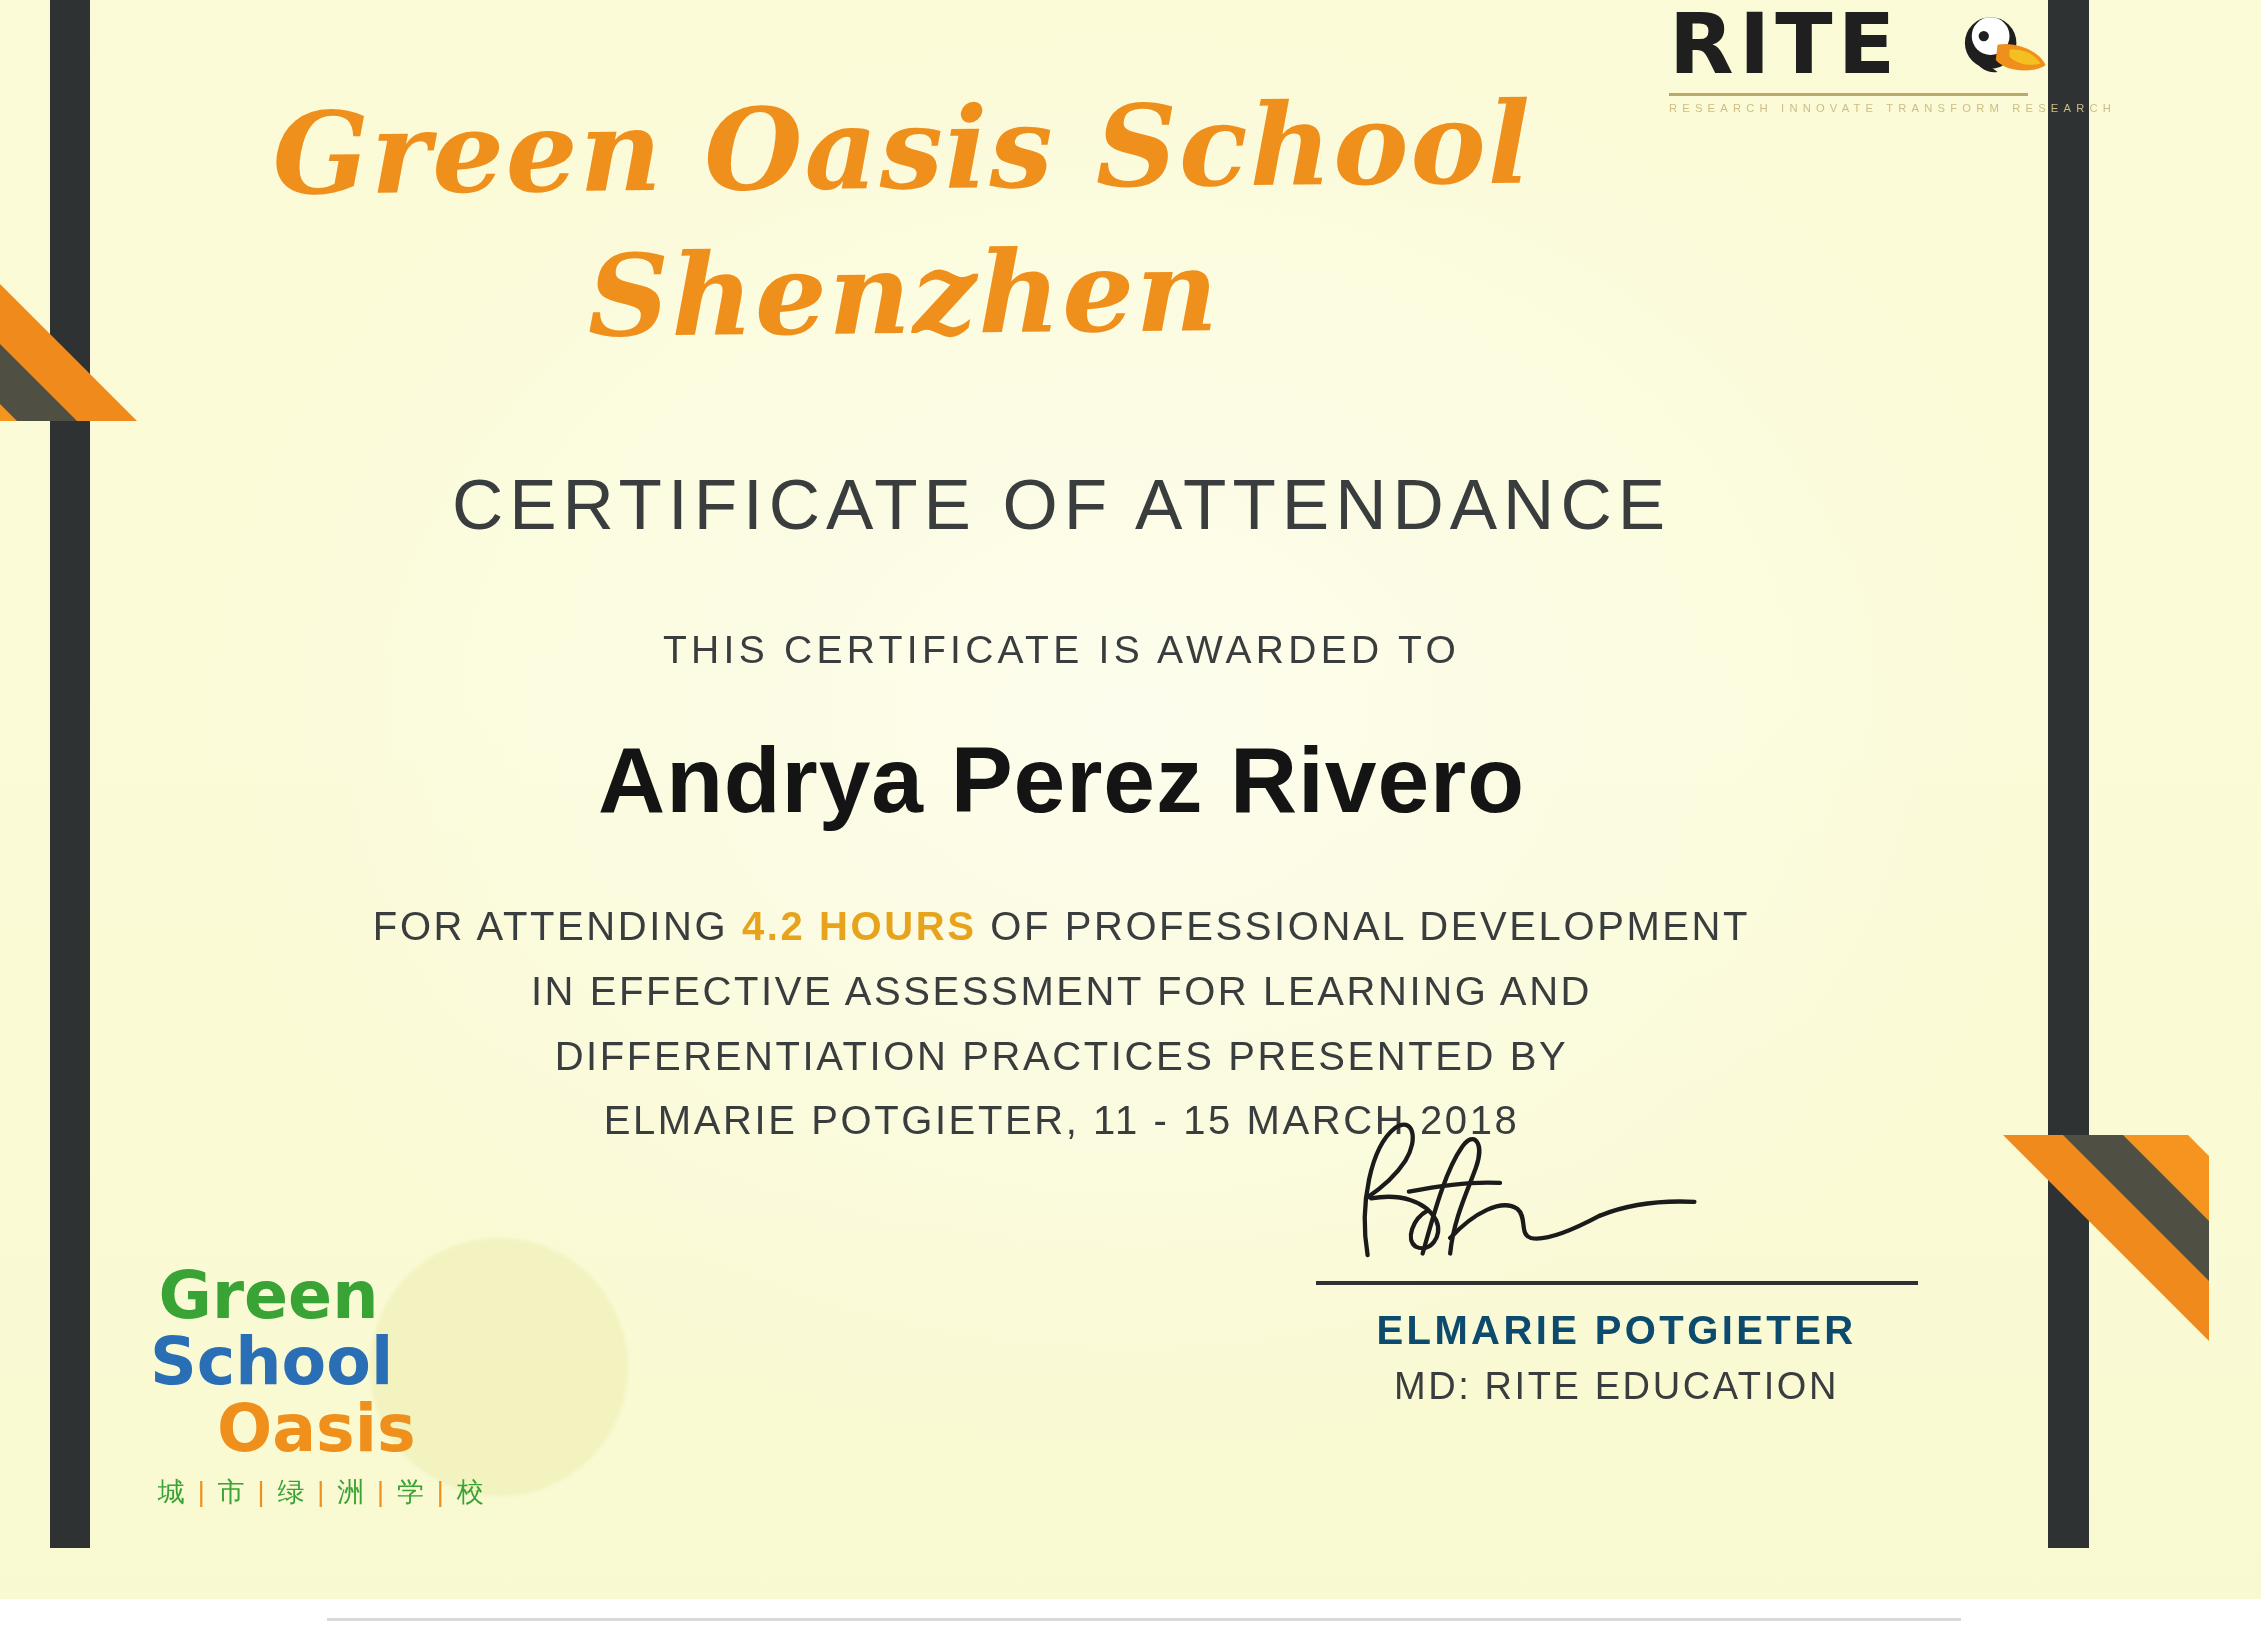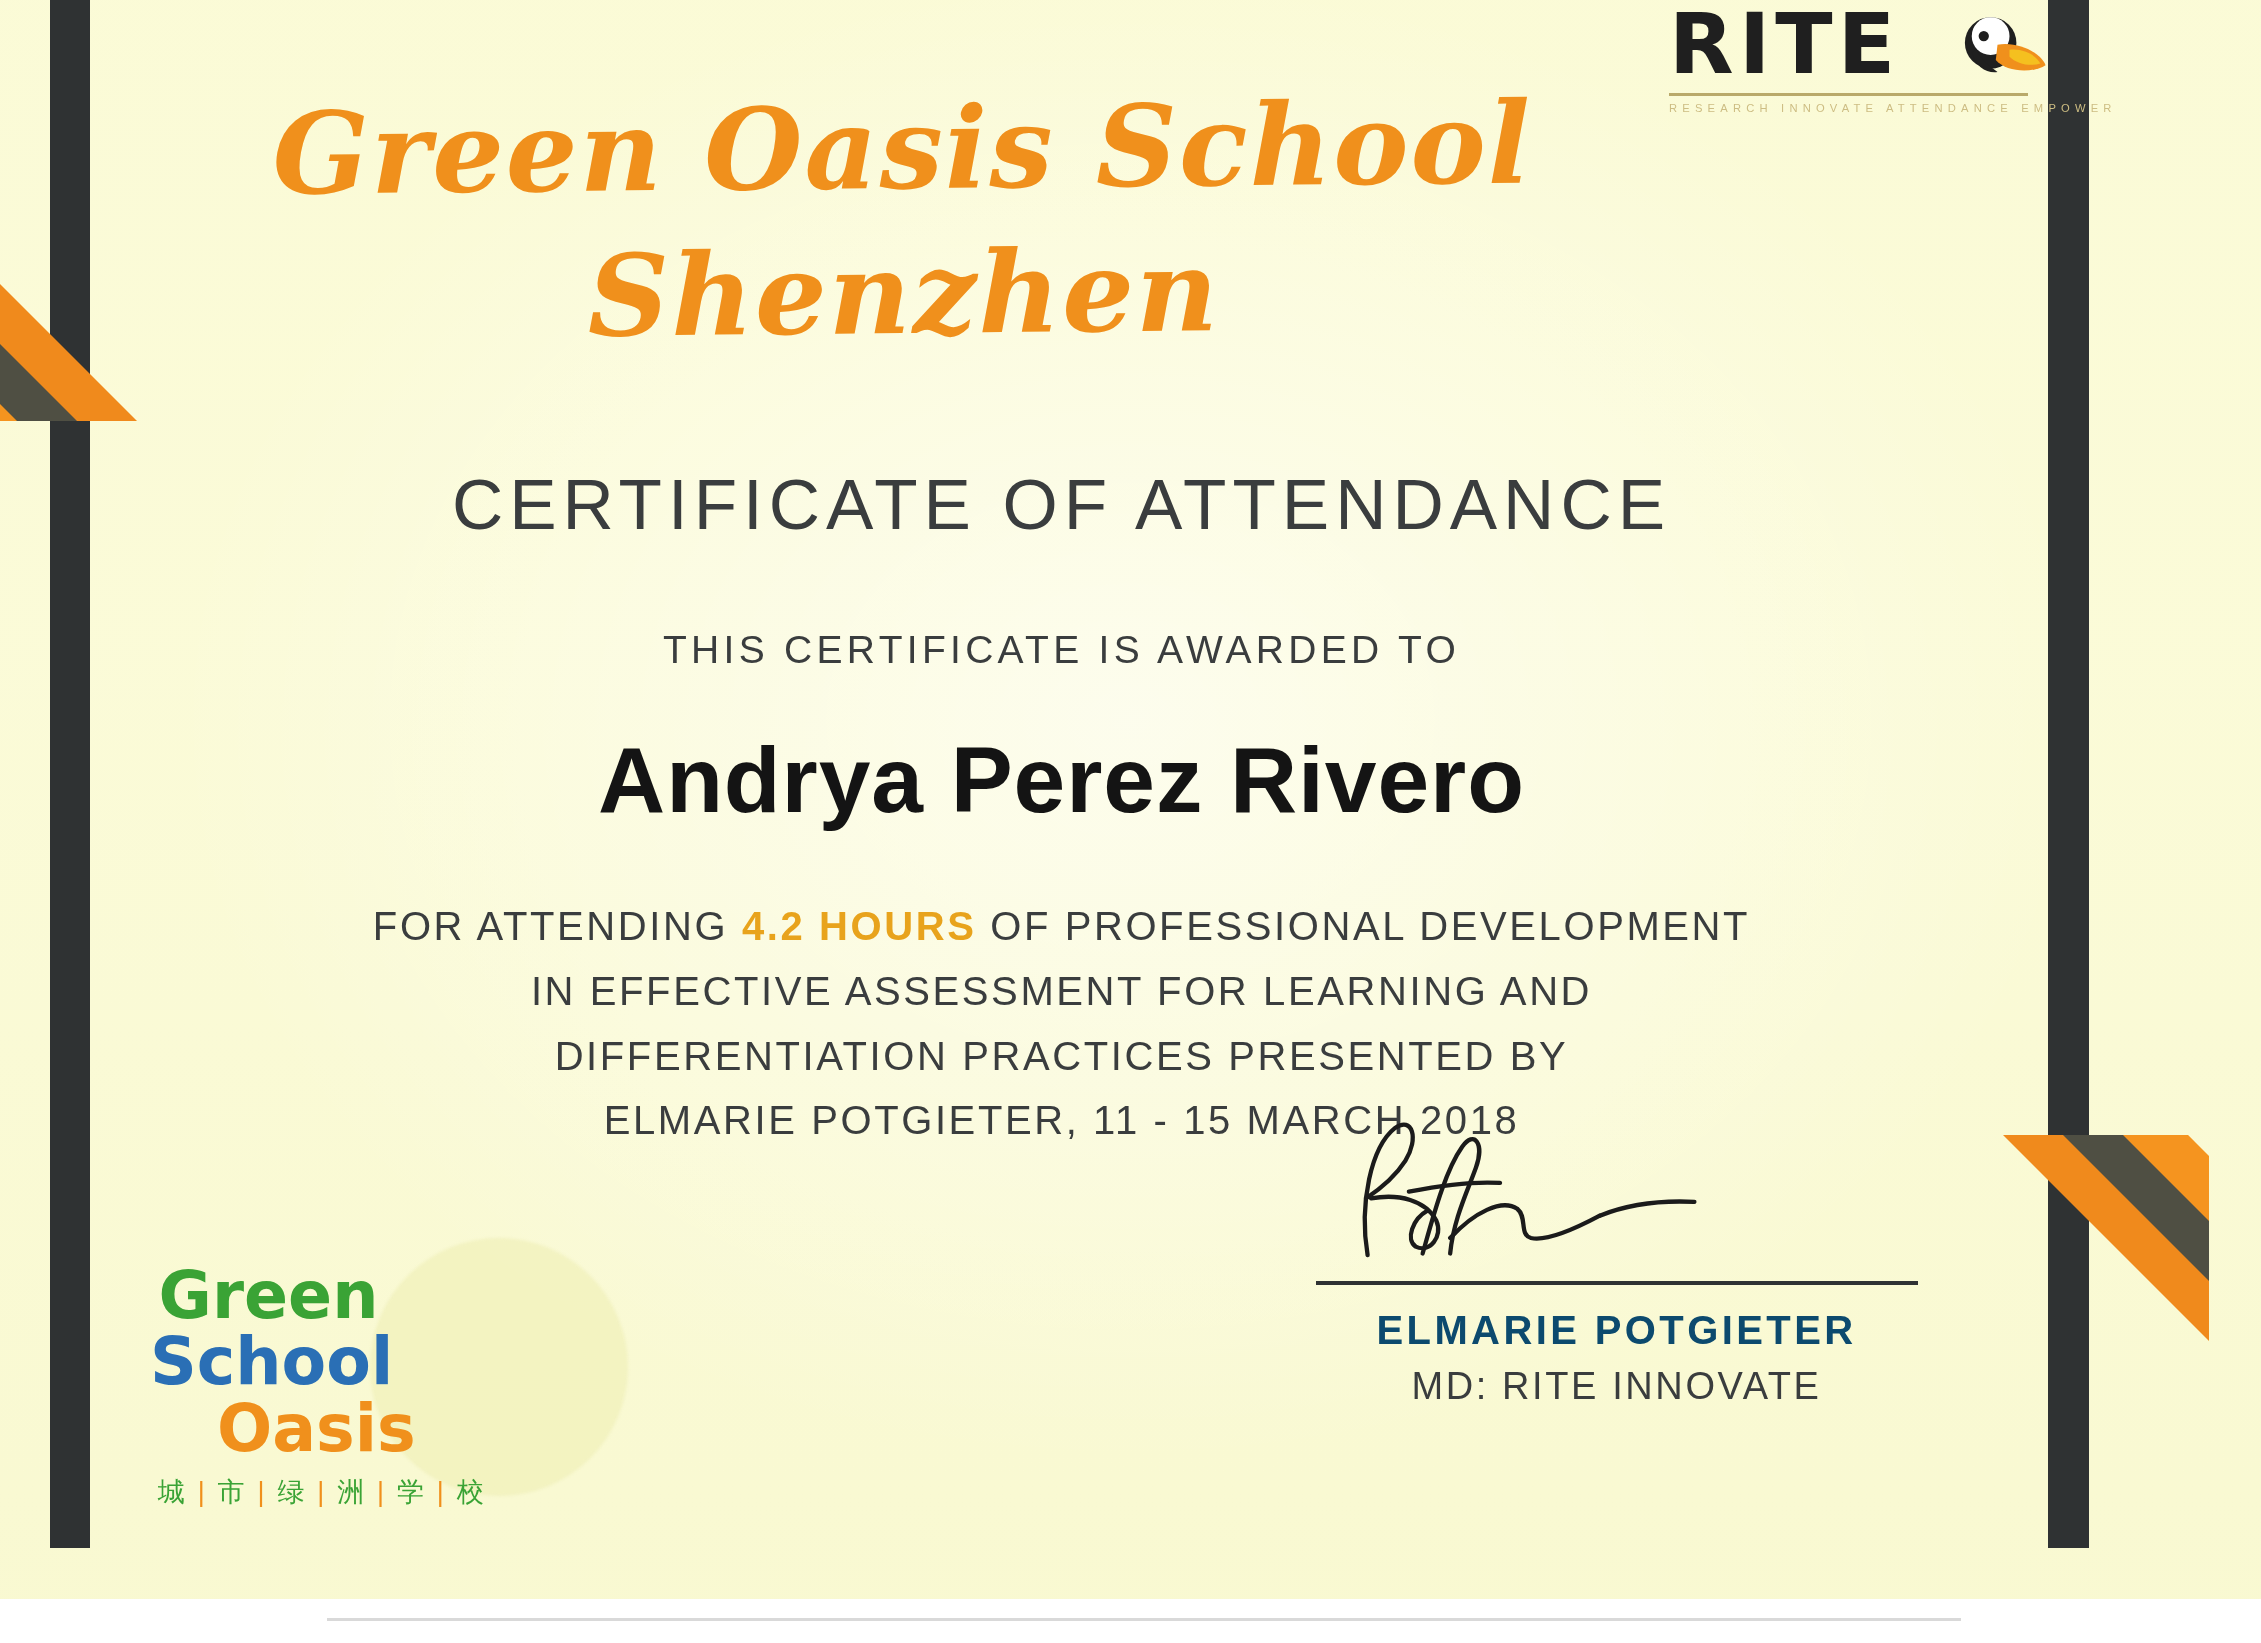--- a/index.html
+++ b/index.html
@@ -316,21 +316,21 @@
 
   <div class="ribbon-br">
     <div class="stripe s1"></div>
     <div class="stripe s2"></div>
     <div class="stripe s3"></div>
   </div>
 
   <div class="rite-logo">
     <div class="rite-word">RITE</div>
     <div class="rite-rule"></div>
-    <div class="rite-tag">RESEARCH INNOVATE ATTENDANCE EMPOWER</div>
+    <div class="rite-tag">RESEARCH INNOVATE TRANSFORM RESEARCH</div>
     <svg class="rite-bird" viewBox="0 0 120 110">
       <circle cx="52" cy="38" r="30" fill="#1f1f1f"></circle>
       <circle cx="52" cy="30" r="22" fill="#ffffff"></circle>
       <circle cx="44" cy="30" r="6" fill="#1f1f1f"></circle>
       <path d="M60 40 C 88 36, 112 52, 116 64 C 100 74, 70 72, 58 58 Z" fill="#f0901c"></path>
       <path d="M74 46 C 92 44, 106 54, 110 62 C 98 66, 82 62, 74 54 Z" fill="#f5c01f"></path>
       <path d="M30 48 C 34 66, 48 74, 60 72 C 50 64, 40 58, 36 46 Z" fill="#1f1f1f"></path>
     </svg>
   </div>
 
@@ -362,21 +362,21 @@
           <path d="M64 104 C 96 98, 128 106, 140 130 C 148 148, 132 168, 116 160 C 104 152, 112 128, 130 118"></path>
           <path d="M124 168 C 136 126, 150 72, 170 44 C 184 24, 196 40, 186 68 C 176 96, 160 128, 156 168"></path>
           <path d="M156 150 C 184 120, 216 104, 234 116 C 246 126, 236 146, 250 150 C 268 154, 300 140, 330 124"></path>
           <path d="M330 124 C 360 112, 400 106, 440 108"></path>
           <path d="M108 96 C 150 88, 186 84, 214 86"></path>
         </g>
       </svg>
     </div>
     <div class="sig-rule"></div>
     <div class="sign-name">ELMARIE POTGIETER</div>
-    <div class="sign-role">MD: RITE INNOVATE</div>
+    <div class="sign-role">MD: RITE EDUCATION</div>
   </div>
 
   <div class="gos-watermark"></div>
   <div class="gos-logo">
     <div class="word w-green">Green</div>
     <div class="word w-school">School</div>
     <div class="word w-oasis">Oasis</div>
     <div class="cn">
       <span>城</span><span class="sep">|</span><span>市</span><span class="sep">|</span><span>绿</span><span class="sep">|</span><span>洲</span><span class="sep">|</span><span>学</span><span class="sep">|</span><span>校</span>
     </div>

